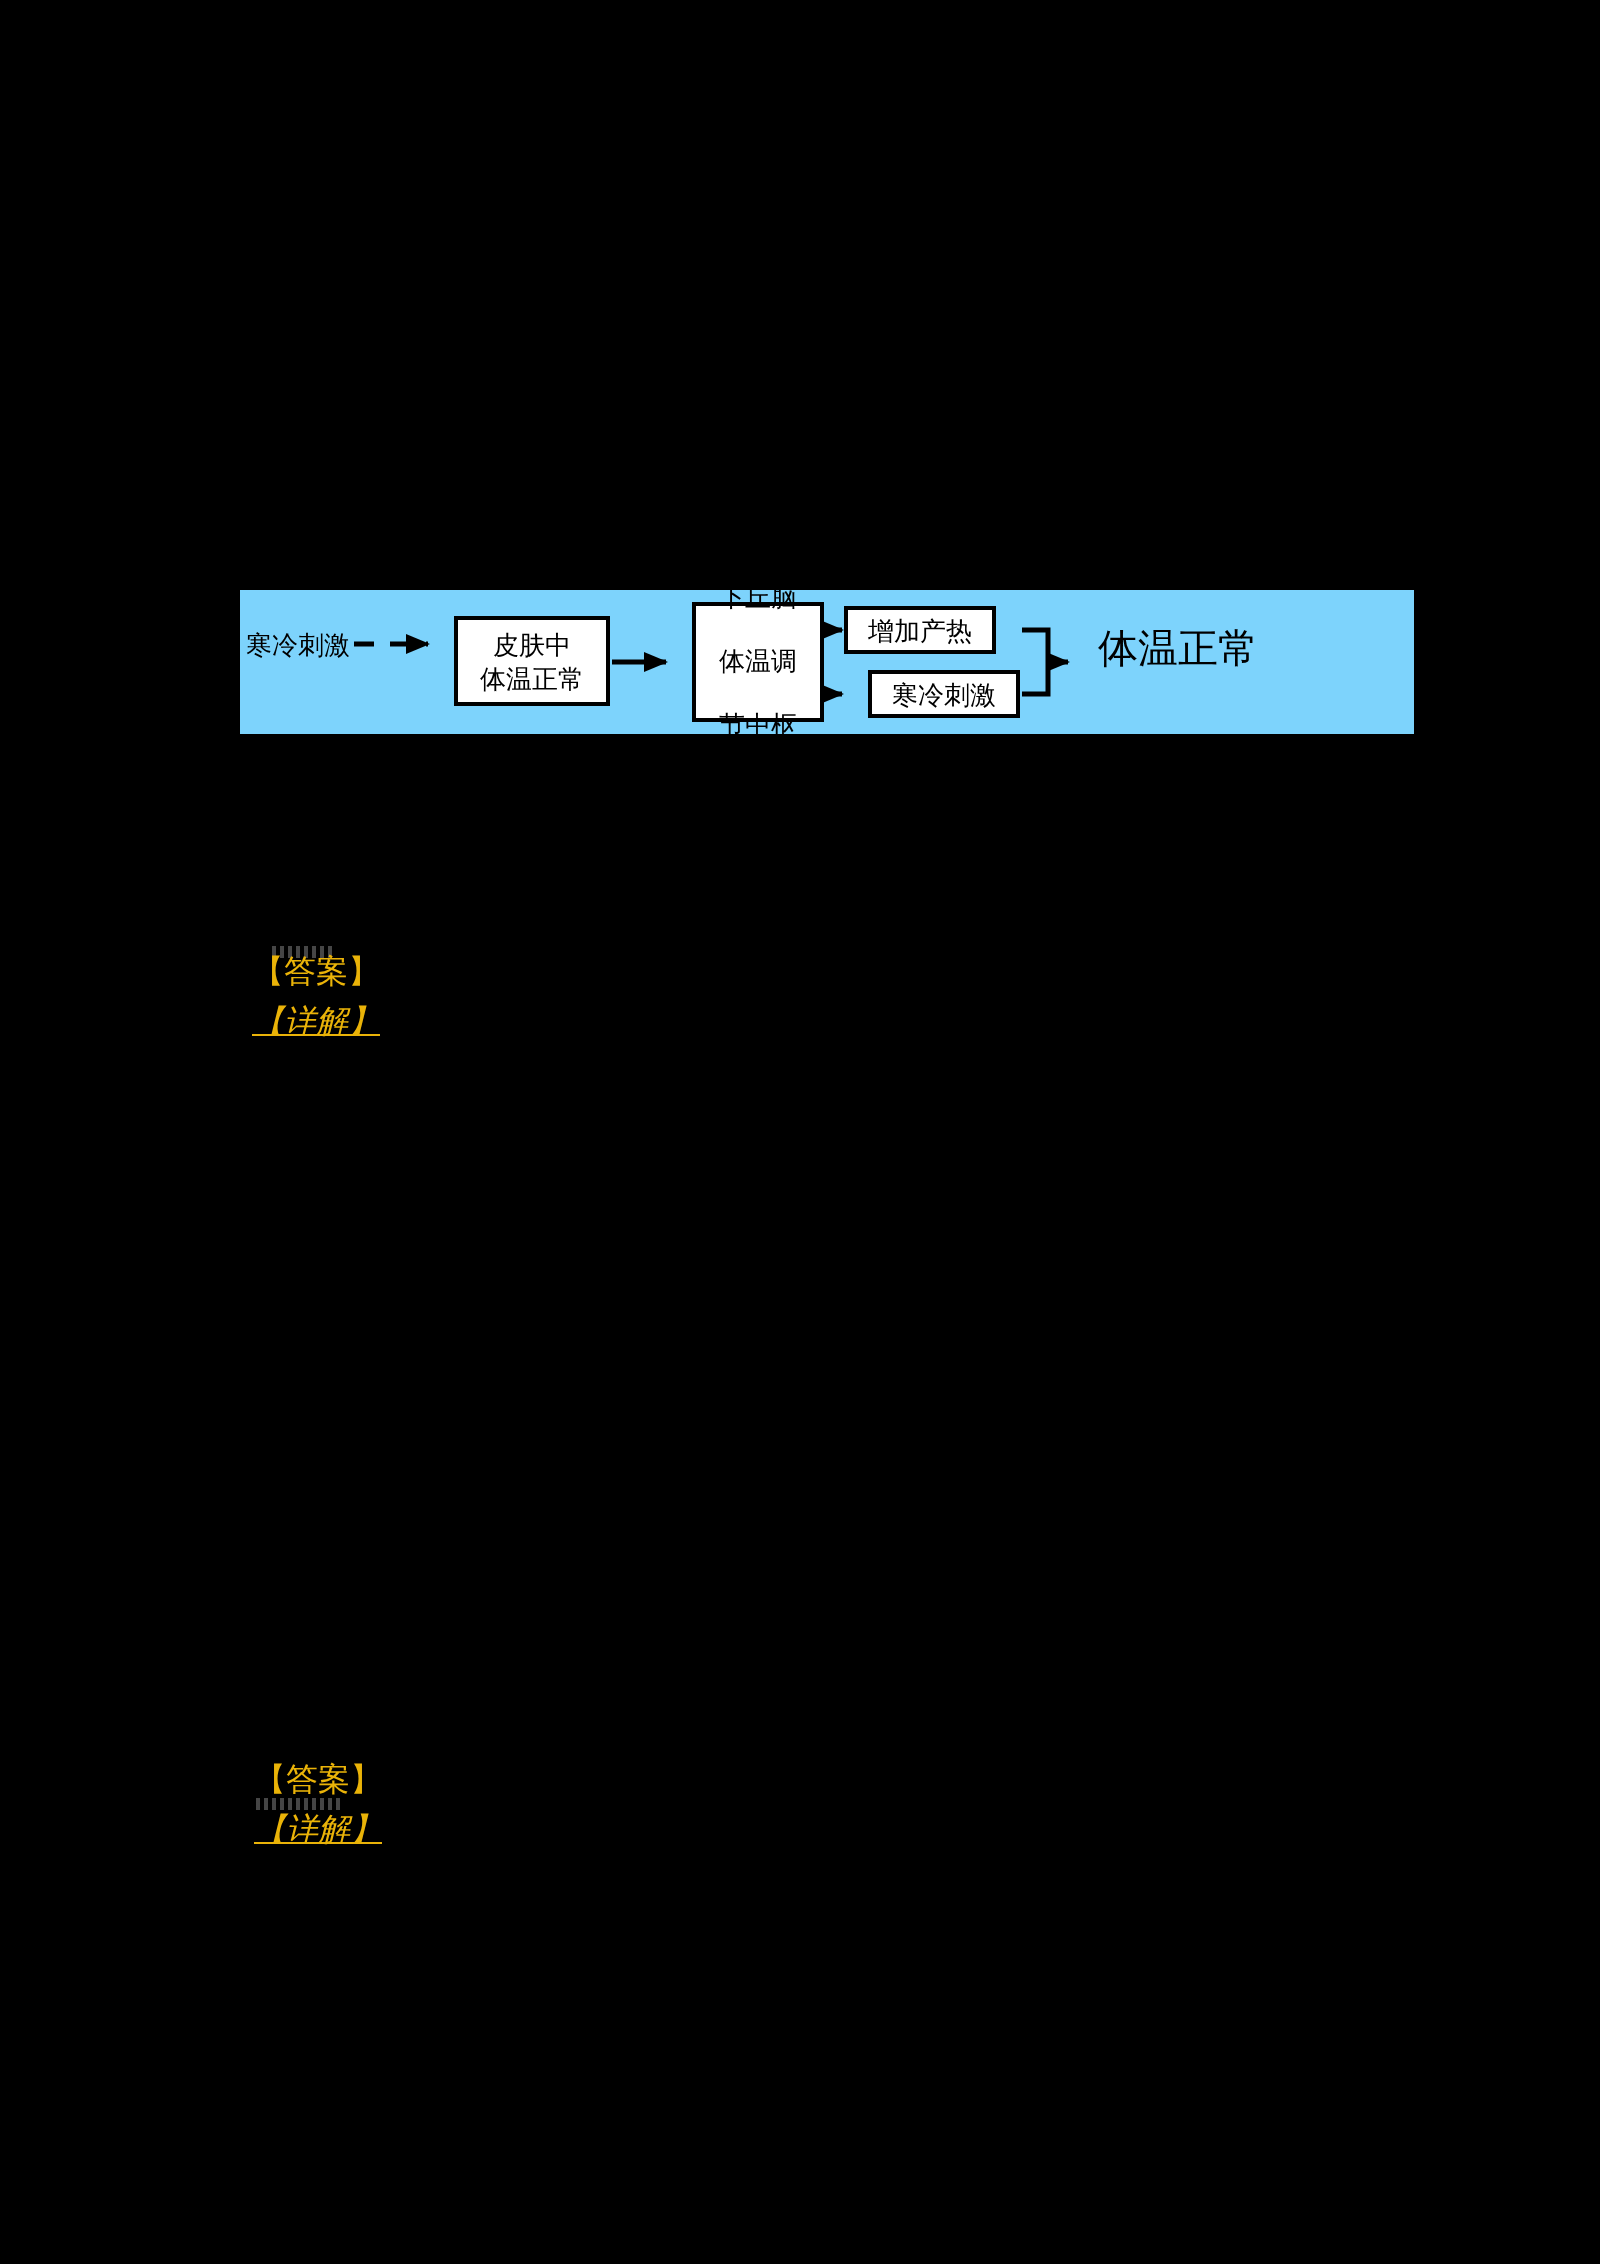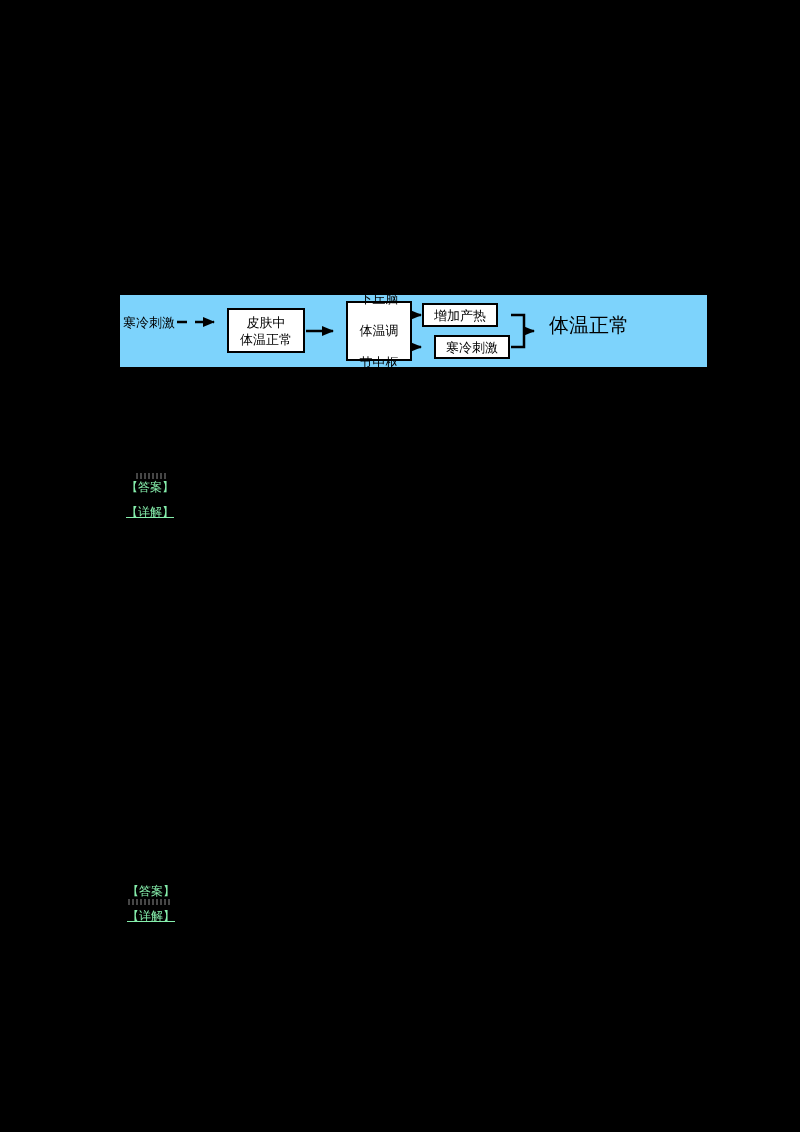--- a/index.html
+++ b/index.html
@@ -57,26 +57,26 @@
   .fc-box .bline { line-height: 17px; white-space: nowrap; }
   .box-receptor     { left: 107px; top: 13px; width: 78px; height: 45px; }
   .box-center       { left: 226px; top: 6px;  width: 66px; height: 60px; gap: 14px; }
   .box-center .bline{ line-height: 18px; }
   .box-heatprod     { left: 302px; top: 8px;  width: 76px; height: 24px; }
   .box-heatdiss     { left: 314px; top: 40px; width: 76px; height: 24px; }
 
   
   .blue-label {
     position: absolute;
-    font-size: 12px;
+    font-size: 16px;
     line-height: 14px;
     white-space: nowrap;
-    color: #86efac;
+    color: #eab308;
   }
-  .blue-label.underlined { text-decoration: underline; }
+  .blue-label.underlined { text-decoration: underline; font-style: italic; }
   .lbl-ans-1 { left: 126px; top: 480px; }
   .lbl-det-1 { left: 126px; top: 505px; }
   .lbl-ans-2 { left: 127px; top: 884px; }
   .lbl-det-2 { left: 127px; top: 909px; }
 
   
   .faint-artifact {
     position: absolute;
     background: repeating-linear-gradient(90deg, #5d5d5d 0 2px, transparent 2px 4px);
     opacity: 0.75;

